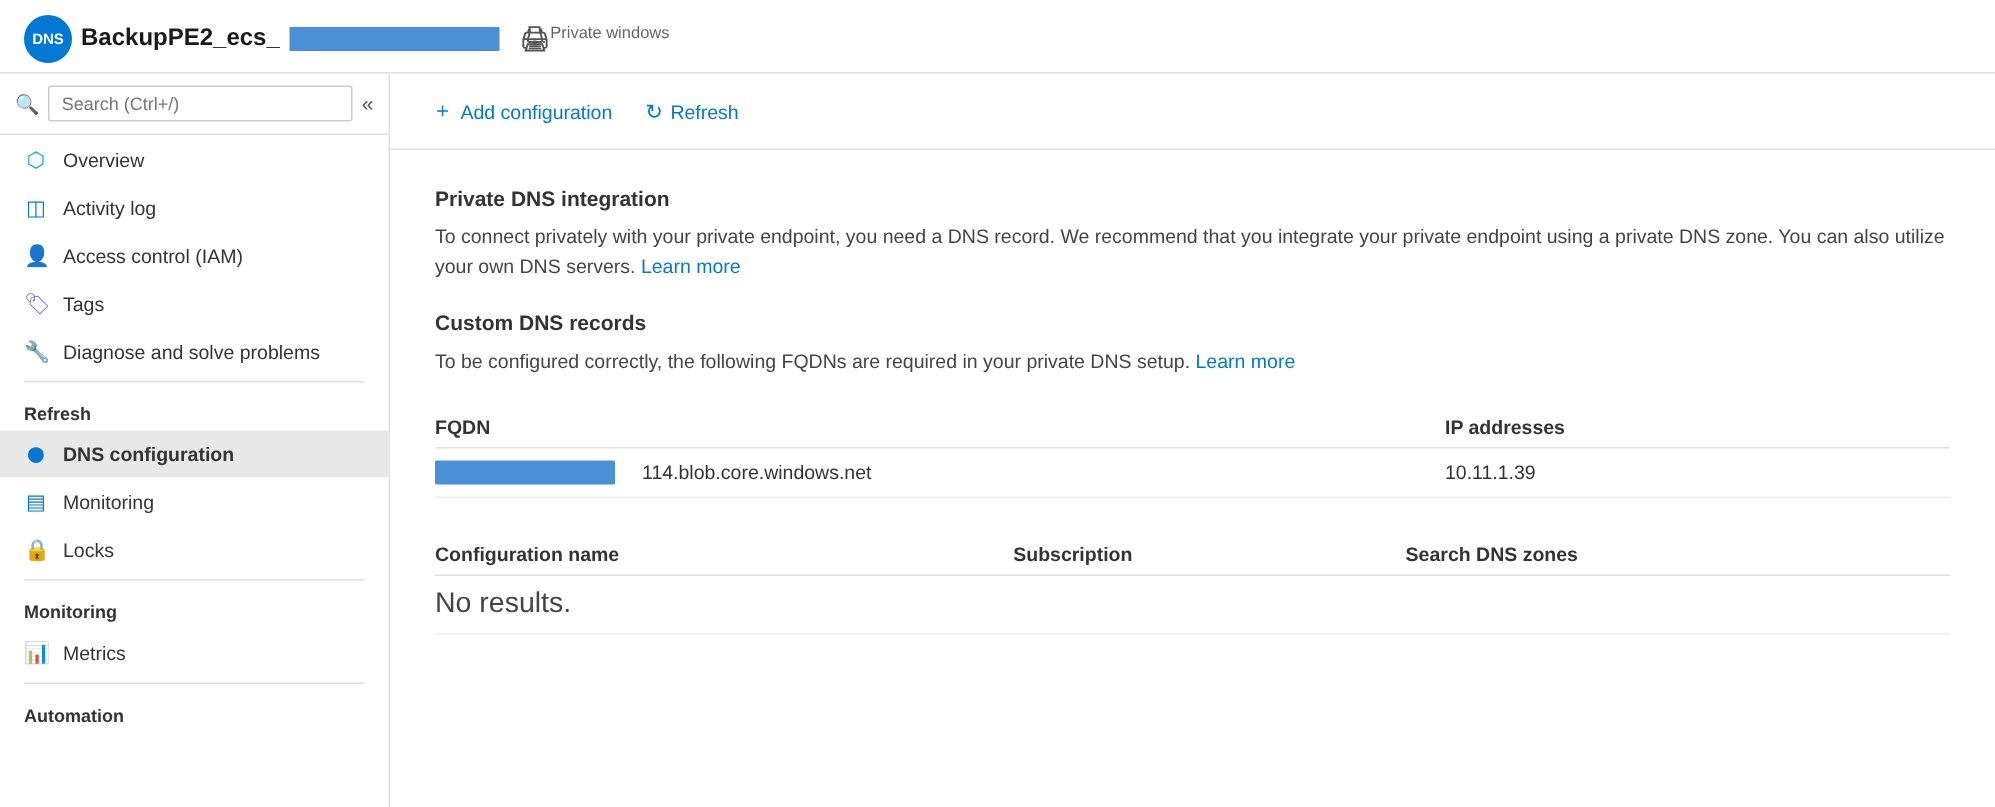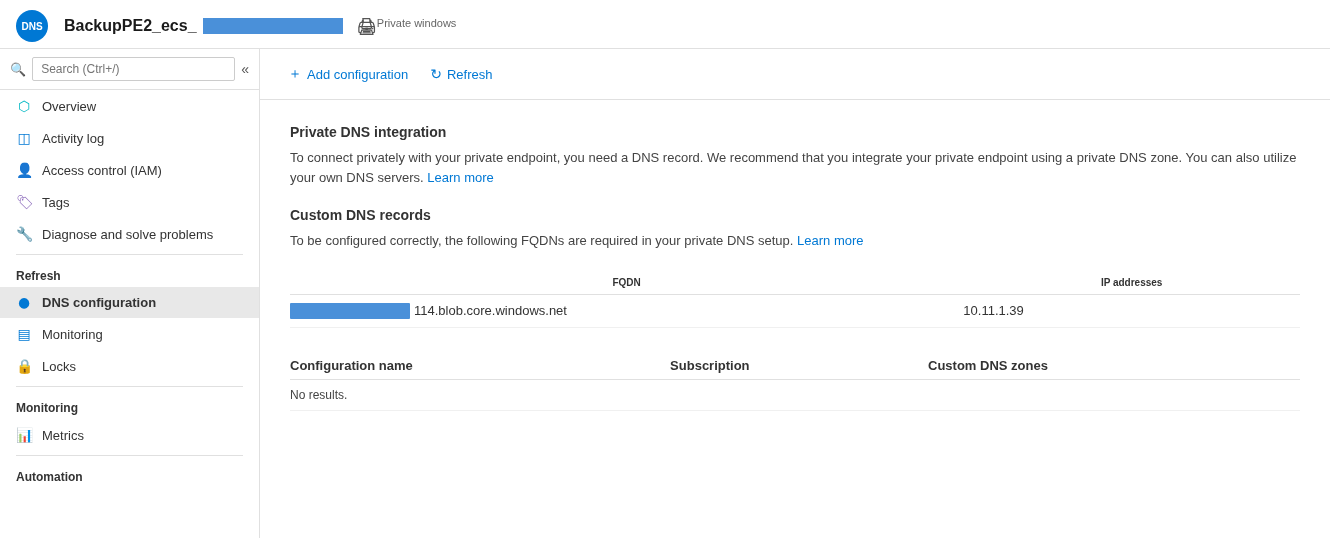--- a/index.html
+++ b/index.html
@@ -4,21 +4,21 @@
   <style>
     * { box-sizing: border-box; margin: 0; padding: 0; }
     body { font-family: 'Segoe UI', Arial, sans-serif; font-size: 13px; color: #333; background: #fff; display: flex; flex-direction: column; height: 538px; overflow: hidden; }
 
     
     .header {
       display: flex;
       align-items: center;
       padding: 10px 16px 6px 16px;
       border-bottom: 1px solid #e0e0e0;
-      gap: 16px;
+      gap: 6px;
     }
     .header-avatar {
       width: 32px; height: 32px; border-radius: 50%;
       background: #0078d4; color: white;
       display: flex; align-items: center; justify-content: center;
       font-size: 10px; font-weight: bold; flex-shrink: 0;
     }
     .header-title-block { display: flex; flex-direction: row; }
     .header-title {
       font-size: 16px; font-weight: 600; color: #1a1a1a;
@@ -101,43 +101,42 @@
     .section-desc { font-size: 13px; color: #444; line-height: 1.5; margin-bottom: 20px; }
     .section-desc a { color: #0078d4; text-decoration: none; }
 
     .table-section { margin-top: 4px; }
     .table-header-row {
       display: grid;
       grid-template-columns: 2fr 1fr;
       border-bottom: 1px solid #e0e0e0;
       padding: 6px 0;
       font-weight: 700;
-      font-size: 10px;
-      text-align: center;
+      font-size: 13px;
     }
     .table-data-row {
       display: grid;
       grid-template-columns: 2fr 1fr;
       padding: 8px 0;
       border-bottom: 1px solid #f0f0f0;
       align-items: center;
     }
-    .fqdn-cell { display: flex; align-items: center; gap: 4px; }
+    .fqdn-cell { display: flex; align-items: center; gap: 18px; }
     .fqdn-redacted {
       display: inline-block; width: 120px; height: 16px;
       background: #4a90d9; vertical-align: middle; border-radius: 1px;
     }
 
     .config-table { margin-top: 24px; width: 100%; border-collapse: collapse; }
     .config-table th {
       text-align: left; font-weight: 700; font-size: 13px;
       padding: 6px 12px 6px 0; border-bottom: 1px solid #e0e0e0; margin-left: 24px;
     }
     .config-table td {
-      padding: 8px 12px 8px 0; font-size: 12px;
+      padding: 8px 12px 8px 0; font-size: 19px;
       border-bottom: 1px solid #f0f0f0;
     }
     .no-results { color: #444; font-size: 13px; padding: 8px 0; }
 
     
     .icon-overview { color: #00b7c3; }
     .icon-activity { color: #0078d4; }
     .icon-access { color: #0078d4; }
     .icon-tags { color: #8764b8; }
     .icon-diagnose { color: #888; }
@@ -259,21 +258,21 @@
           </div>
           <div>10.11.1.39</div>
         </div>
       </div>
 
       <table class="config-table">
         <thead>
           <tr>
             <th>Configuration name</th>
             <th>Subscription</th>
-            <th>Custom DNS zones</th>
+            <th>Search DNS zones</th>
           </tr>
         </thead>
         <tbody>
           <tr>
             <td colspan="3" class="no-results">No results.</td>
           </tr>
         </tbody>
       </table>
 
     </div>

